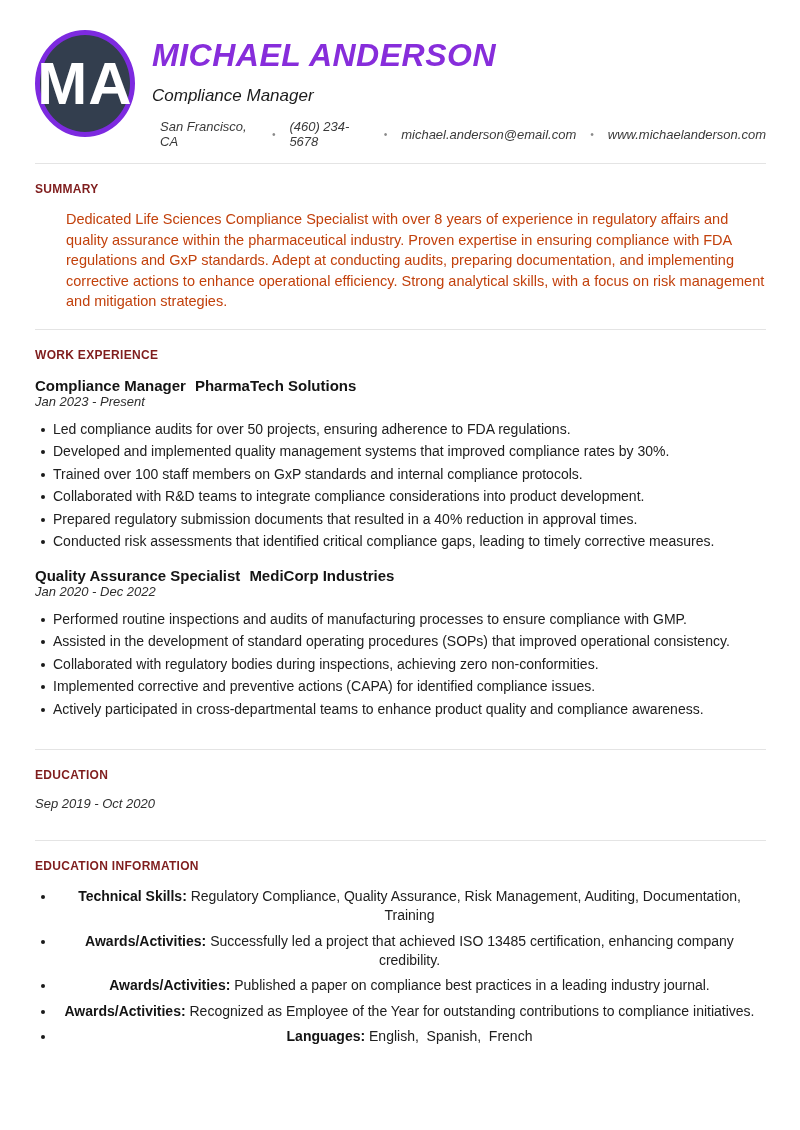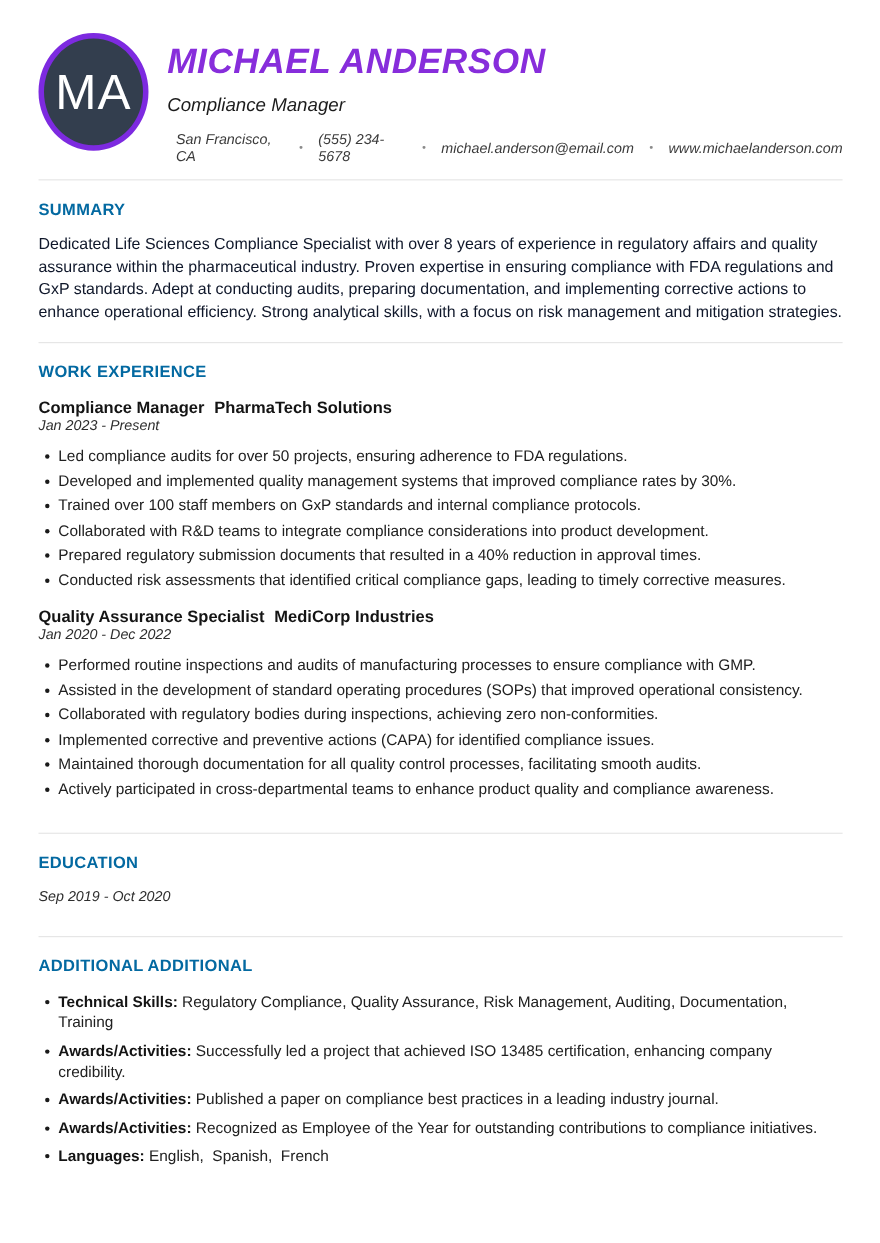--- a/index.html
+++ b/index.html
@@ -21,22 +21,22 @@
   .avatar {
     width: 100px; height: 107px;
     border-radius: 50%;
     background: #333e4e;
     border: 5px solid #7d2ae0;
     display: flex; align-items: center; justify-content: center;
     flex: 0 0 auto;
   }
   .avatar-initials {
     color: #ffffff;
-    font-size: 45px;
-    font-weight: 400;
+    font-size: 60px;
+    font-weight: 700;
     letter-spacing: 1px;
   }
   .header-text { margin-left: 17px; padding-top: 7px; font-style: italic; }
   .name {
     color: #872ddb;
     font-size: 32px;
     font-weight: 700;
     letter-spacing: 0.5px;
     line-height: 36px;
   }
@@ -60,31 +60,32 @@
     margin: 0 14px;
   }
 
   
   .section {
     border-top: 1px solid #e4e4e4;
     margin: 0 34px 0 35px;
     padding-top: 18px;
   }
   .section-heading {
-    color: #0369a1;
-    font-size: 15px;
+    color: #7f1d1d;
+    font-size: 12px;
     font-weight: 700;
     letter-spacing: 0.3px;
   }
   .summary-text {
     margin-top: 13px;
     font-size: 14.5px;
     line-height: 20.6px;
-    color: #0f172a;
+    color: #c2410c;
     padding-bottom: 17px;
+    margin-left: 31px;
   }
 
   
   .entry-header {
     display: flex;
     justify-content: space-between;
     align-items: baseline;
     margin-top: 15px;
     flex-direction: column;
   }
@@ -120,40 +121,40 @@
     width: 4px; height: 4px;
     border-radius: 50%;
     background: #1a1a1a;
   }
   .work-section .job-block { margin-bottom: 11px; }
   .work-section { padding-bottom: 19px; }
   .education-section { padding-bottom: 29px; }
   .education-section .entry-header { margin-top: 14px; }
 
   .additional-section ul.bullets { margin-top: 14px; }
-  .additional-section ul.bullets li { margin-bottom: 6.5px; line-height: 19px; }
+  .additional-section ul.bullets li { margin-bottom: 6.5px; line-height: 19px; text-align: center; }
   .ai-label { font-weight: 700; color: #141414; }
   .ai-text { white-space: pre-wrap; }
 </style>
 </head>
 <body>
 
 <div class="page">
 
   <div class="header">
     <div class="avatar">
       <span class="avatar-initials">MA</span>
     </div>
     <div class="header-text">
       <div class="name">MICHAEL ANDERSON</div>
       <div class="job-title-header">Compliance Manager</div>
       <div class="contact-row">
         <span>San Francisco, CA</span>
         <span class="contact-sep">•</span>
-        <span>(555) 234-5678</span>
+        <span>(460) 234-5678</span>
         <span class="contact-sep">•</span>
         <span>michael.anderson@email.com</span>
         <span class="contact-sep">•</span>
         <span>www.michaelanderson.com</span>
       </div>
     </div>
   </div>
 
   <div class="section summary-section">
     <div class="section-heading">SUMMARY</div>
@@ -185,35 +186,34 @@
         <div class="entry-title">
           <span>Quality Assurance Specialist</span><span class="company">MediCorp Industries</span>
         </div>
         <div class="entry-dates">Jan 2020 - Dec 2022</div>
       </div>
       <ul class="bullets">
         <li>Performed routine inspections and audits of manufacturing processes to ensure compliance with GMP.</li>
         <li>Assisted in the development of standard operating procedures (SOPs) that improved operational consistency.</li>
         <li>Collaborated with regulatory bodies during inspections, achieving zero non-conformities.</li>
         <li>Implemented corrective and preventive actions (CAPA) for identified compliance issues.</li>
-        <li>Maintained thorough documentation for all quality control processes, facilitating smooth audits.</li>
         <li>Actively participated in cross-departmental teams to enhance product quality and compliance awareness.</li>
       </ul>
     </div>
   </div>
 
   <div class="section education-section">
     <div class="section-heading">EDUCATION</div>
     <div class="entry-header">
       <div class="entry-dates">Sep 2019 - Oct 2020</div>
     </div>
   </div>
 
   <div class="section additional-section">
-    <div class="section-heading">ADDITIONAL ADDITIONAL</div>
+    <div class="section-heading">EDUCATION INFORMATION</div>
     <ul class="bullets">
       <li><span class="ai-label">Technical Skills:</span> <span class="ai-text">Regulatory Compliance, Quality Assurance, Risk Management, Auditing, Documentation, Training</span></li>
       <li><span class="ai-label">Awards/Activities:</span> <span class="ai-text">Successfully led a project that achieved ISO 13485 certification, enhancing company credibility.</span></li>
       <li><span class="ai-label">Awards/Activities:</span> <span class="ai-text">Published a paper on compliance best practices in a leading industry journal.</span></li>
       <li><span class="ai-label">Awards/Activities:</span> <span class="ai-text">Recognized as Employee of the Year for outstanding contributions to compliance initiatives.</span></li>
       <li><span class="ai-label">Languages:</span> <span class="ai-text">English,  Spanish,  French</span></li>
     </ul>
   </div>
 
 </div>

